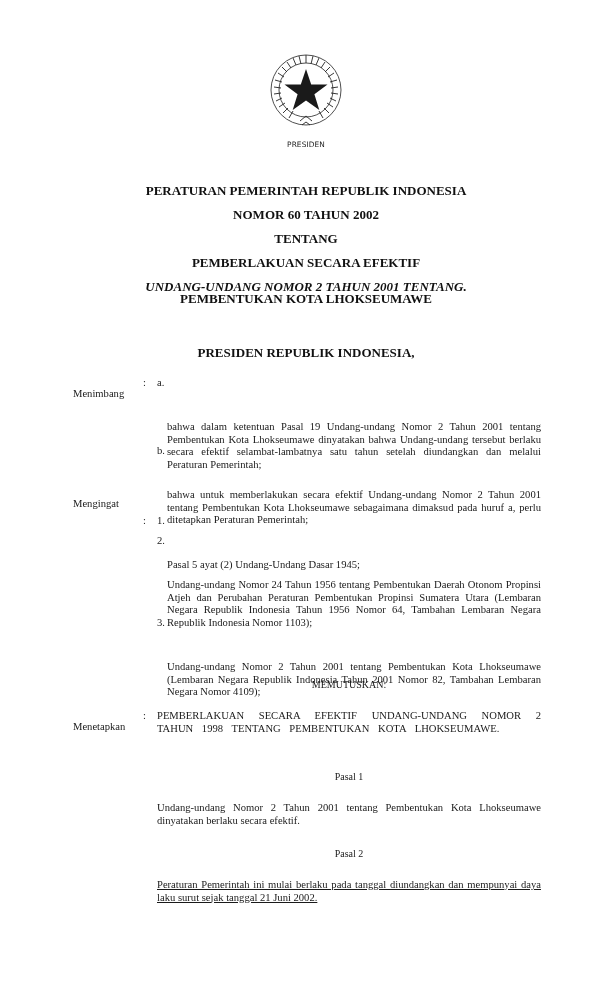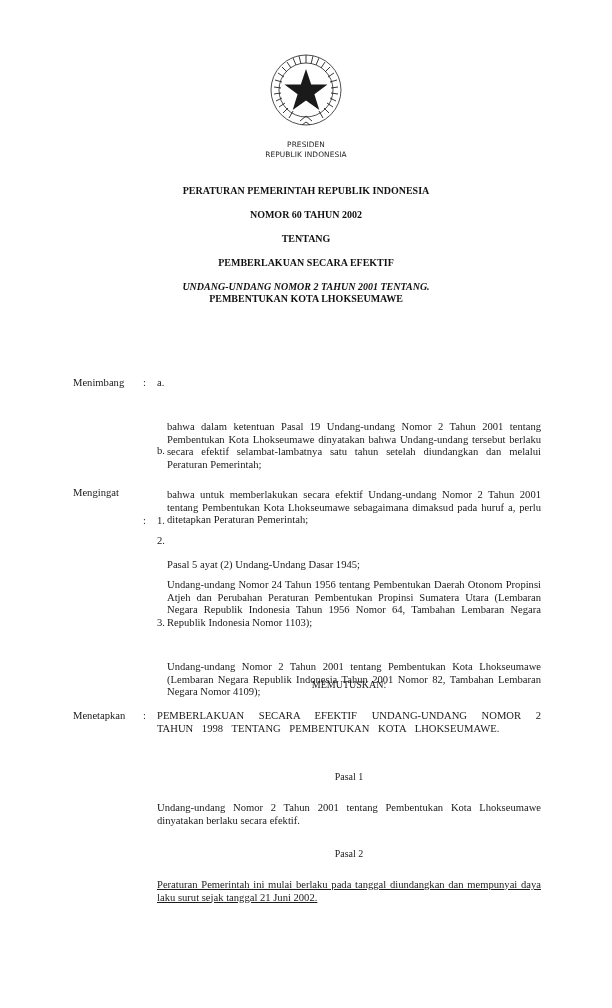--- a/index.html
+++ b/index.html
@@ -45,33 +45,34 @@
     .cap1 { top: 140px; }
     .cap2 { top: 150px; }
 
     
     .title-line {
       position: absolute;
       left: 0;
       width: 612px;
       text-align: center;
       font-weight: bold;
-      font-size: 10px;
+      font-size: 13px;
       line-height: 14px;
       color: #111;
       white-space: nowrap;
     }
 
     
     .label {
       position: absolute;
       left: 73px;
       font-size: 10.6px;
       line-height: 12.4px;
       white-space: nowrap;
+      margin-top: 11px;
     }
     .colon {
       position: absolute;
       left: 143px;
       font-size: 10.6px;
       line-height: 12.4px;
     }
     .item {
       position: absolute;
       left: 157px;
@@ -158,29 +159,29 @@
           <path d="M17 63 L22 58"></path>
           <path d="M23 68 L27 61"></path>
         <path d="M34 71 L40 66 L46 71"></path>
         <path d="M36 75 L40 72 L44 75"></path>
       </g>
 
       <polygon fill="#1a1a1a" points="40,19 45.2,34.5 61.5,34.6 48.4,44.3 53.3,60 40,50.4 26.7,60 31.6,44.3 18.5,34.6 34.8,34.5"></polygon>
     </svg>
   </div>
   <div class="emblem-caption cap1">PRESIDEN</div>
-  <div class="emblem-caption cap2">REPUBLIK INDONESIA</div>
 
   <div class="title-line" style="top:184px;">PERATURAN PEMERINTAH REPUBLIK INDONESIA</div>
   <div class="title-line" style="top:208px;">NOMOR 60 TAHUN 2002</div>
   <div class="title-line" style="top:232px;">TENTANG</div>
   <div class="title-line" style="top:256px;">PEMBERLAKUAN SECARA EFEKTIF</div>
   <div class="title-line" style="top:280px;font-style:italic;">UNDANG-UNDANG NOMOR 2 TAHUN 2001 TENTANG.</div>
   <div class="title-line" style="top:292px;">PEMBENTUKAN KOTA LHOKSEUMAWE</div>
 
+  <div class="title-line" style="top:346px;">PRESIDEN REPUBLIK INDONESIA,</div>
 
   <div class="label" style="top:377px;">Menimbang</div>
   <div class="colon" style="top:377px;">:</div>
   <div class="item" style="top:377px;">
     <span class="num">a.</span>
     <span class="txt">bahwa dalam ketentuan Pasal 19 Undang-undang Nomor 2 Tahun 2001 tentang Pembentukan Kota Lhokseumawe dinyatakan bahwa Undang-undang tersebut berlaku secara efektif selambat-lambatnya satu tahun setelah diundangkan dan melalui Peraturan Pemerintah;</span>
   </div>
   <div class="item" style="top:445px;">
     <span class="num">b.</span>
     <span class="txt">bahwa untuk memberlakukan secara efektif Undang-undang Nomor 2 Tahun 2001 tentang Pembentukan Kota Lhokseumawe sebagaimana dimaksud pada huruf a, perlu ditetapkan Peraturan Pemerintah;</span>

